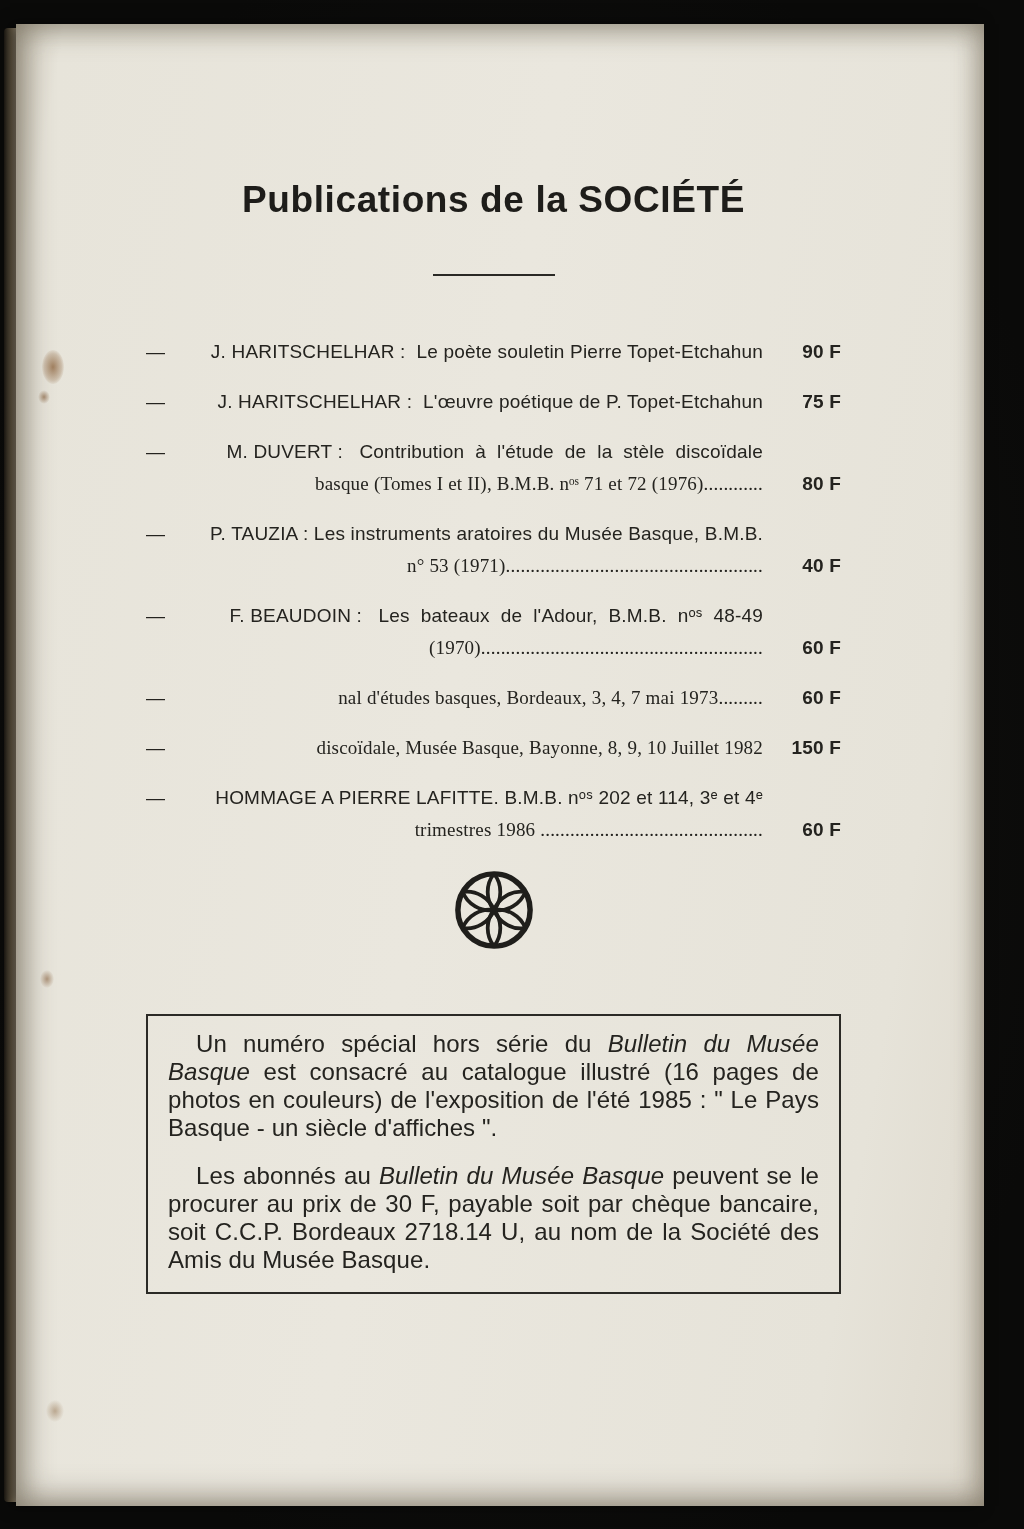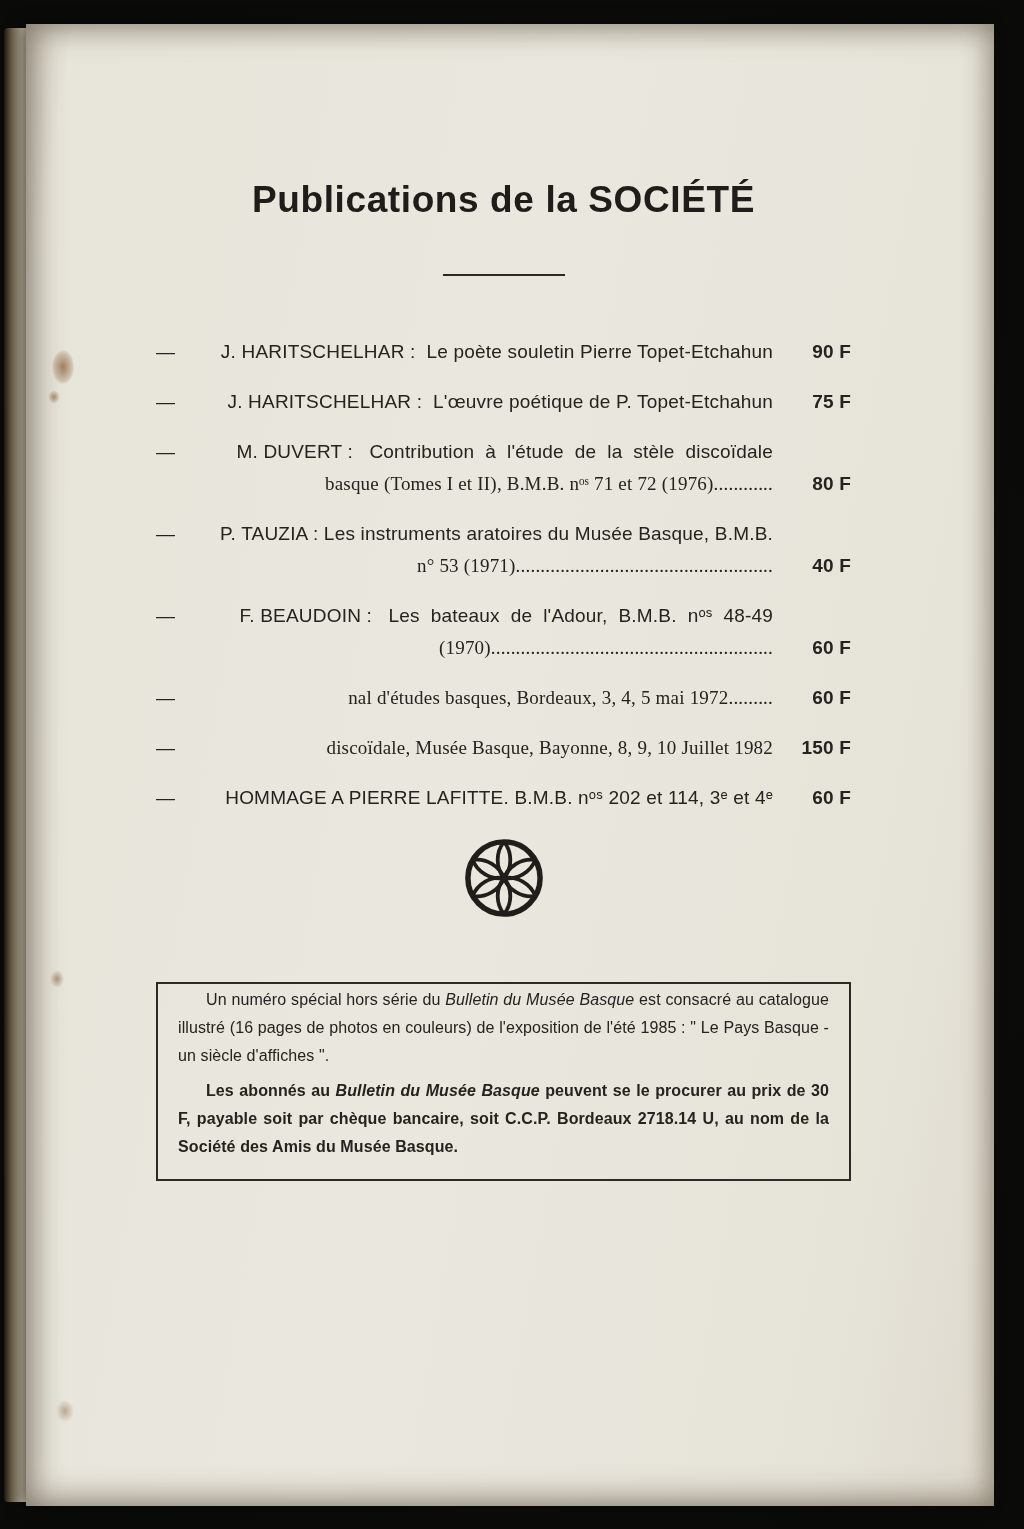--- a/index.html
+++ b/index.html
@@ -19,21 +19,21 @@
     position: absolute;
     left: 4px;
     top: 28px;
     width: 30px;
     height: 1474px;
     background: linear-gradient(90deg, #1c1812 0%, #6b5f49 25%, #c6bba6 60%, #d9d0bd 100%);
     border-radius: 4px 0 0 4px;
   }
   .page {
     position: absolute;
-    left: 26px;
+    left: 16px;
     top: 24px;
     width: 968px;
     height: 1482px;
     background: linear-gradient(100deg, #d9d4c8 0%, #e7e4da 4%, #eae7de 45%, #e6e3d9 85%, #ded9cd 100%);
     box-shadow:
       inset 14px 0 26px rgba(70, 60, 40, 0.30),
       inset -12px 0 22px rgba(85, 75, 55, 0.22),
       inset 0 14px 24px rgba(85, 75, 55, 0.18),
       inset 0 -16px 26px rgba(85, 75, 55, 0.22),
       -6px 0 14px rgba(0,0,0,0.5);
@@ -93,32 +93,32 @@
   .ornament-wrap {
     margin: 22px auto 62px auto;
     width: 84px;
     height: 84px;
     display: flex;
     align-items: center;
     justify-content: center;
   }
   .notice-box {
     border: 2px solid #2b2a26;
-    padding: 2px 20px 18px 20px;
-    font-size: 16px;
+    padding: 14px 20px 18px 20px;
+    font-size: 24px;
     line-height: 28px;
     letter-spacing: 0.1px;
     color: #24231f;
   }
   .notice-box p {
     margin: 0;
     text-align: justify;
     text-indent: 28px;
   }
-  .notice-box p + p { margin-top: 7px; font-weight: bold; }
+  .notice-box p + p { margin-top: 20px; }
   .italic { font-style: italic; }
   .spot {
     position: absolute;
     border-radius: 50%;
     pointer-events: none;
   }
   .spot-a {
     left: 26px; top: 326px; width: 22px; height: 34px;
     background: radial-gradient(ellipse, rgba(122, 74, 30, 0.65) 0%, rgba(122,74,30,0.25) 55%, transparent 75%);
   }
@@ -198,37 +198,38 @@
           <span class="pub-text">
             <span class="l1">F. BEAUDOIN :   Les  bateaux  de  l'Adour,  B.M.B.  nᵒˢ  48-49</span>
             <span class="l2">(1970).........................................................</span>
           </span>
           <span class="price">60 F</span>
         </div>
 
         <div class="pub-item">
           <span class="dash">—</span>
           <span class="pub-text">
-            <span class="l2">nal d'études basques, Bordeaux, 3, 4, 5 mai 1972.........</span>
+            <span class="l2">nal d'études basques, Bordeaux, 3, 4, 7 mai 1973.........</span>
           </span>
           <span class="price">60 F</span>
         </div>
 
         <div class="pub-item">
           <span class="dash">—</span>
           <span class="pub-text">
             <span class="l2">discoïdale, Musée Basque, Bayonne, 8, 9, 10 Juillet 1982</span>
           </span>
           <span class="price">150 F</span>
         </div>
 
         <div class="pub-item">
           <span class="dash">—</span>
           <span class="pub-text">
             <span class="l1">HOMMAGE A PIERRE LAFITTE. B.M.B. nᵒˢ 202 et 114, 3ᵉ et 4ᵉ</span>
+            <span class="l2">trimestres 1986 .............................................</span>
           </span>
           <span class="price">60 F</span>
         </div>
 
       </div>
 
       <div class="ornament-wrap">
         <svg viewBox="0 0 100 100" width="84" height="84">
           <circle cx="50" cy="50" r="43" fill="none" stroke="#1f1e1b" stroke-width="6.5"></circle>
           <g fill="none" stroke="#1f1e1b" stroke-width="4.5" stroke-linejoin="round">

